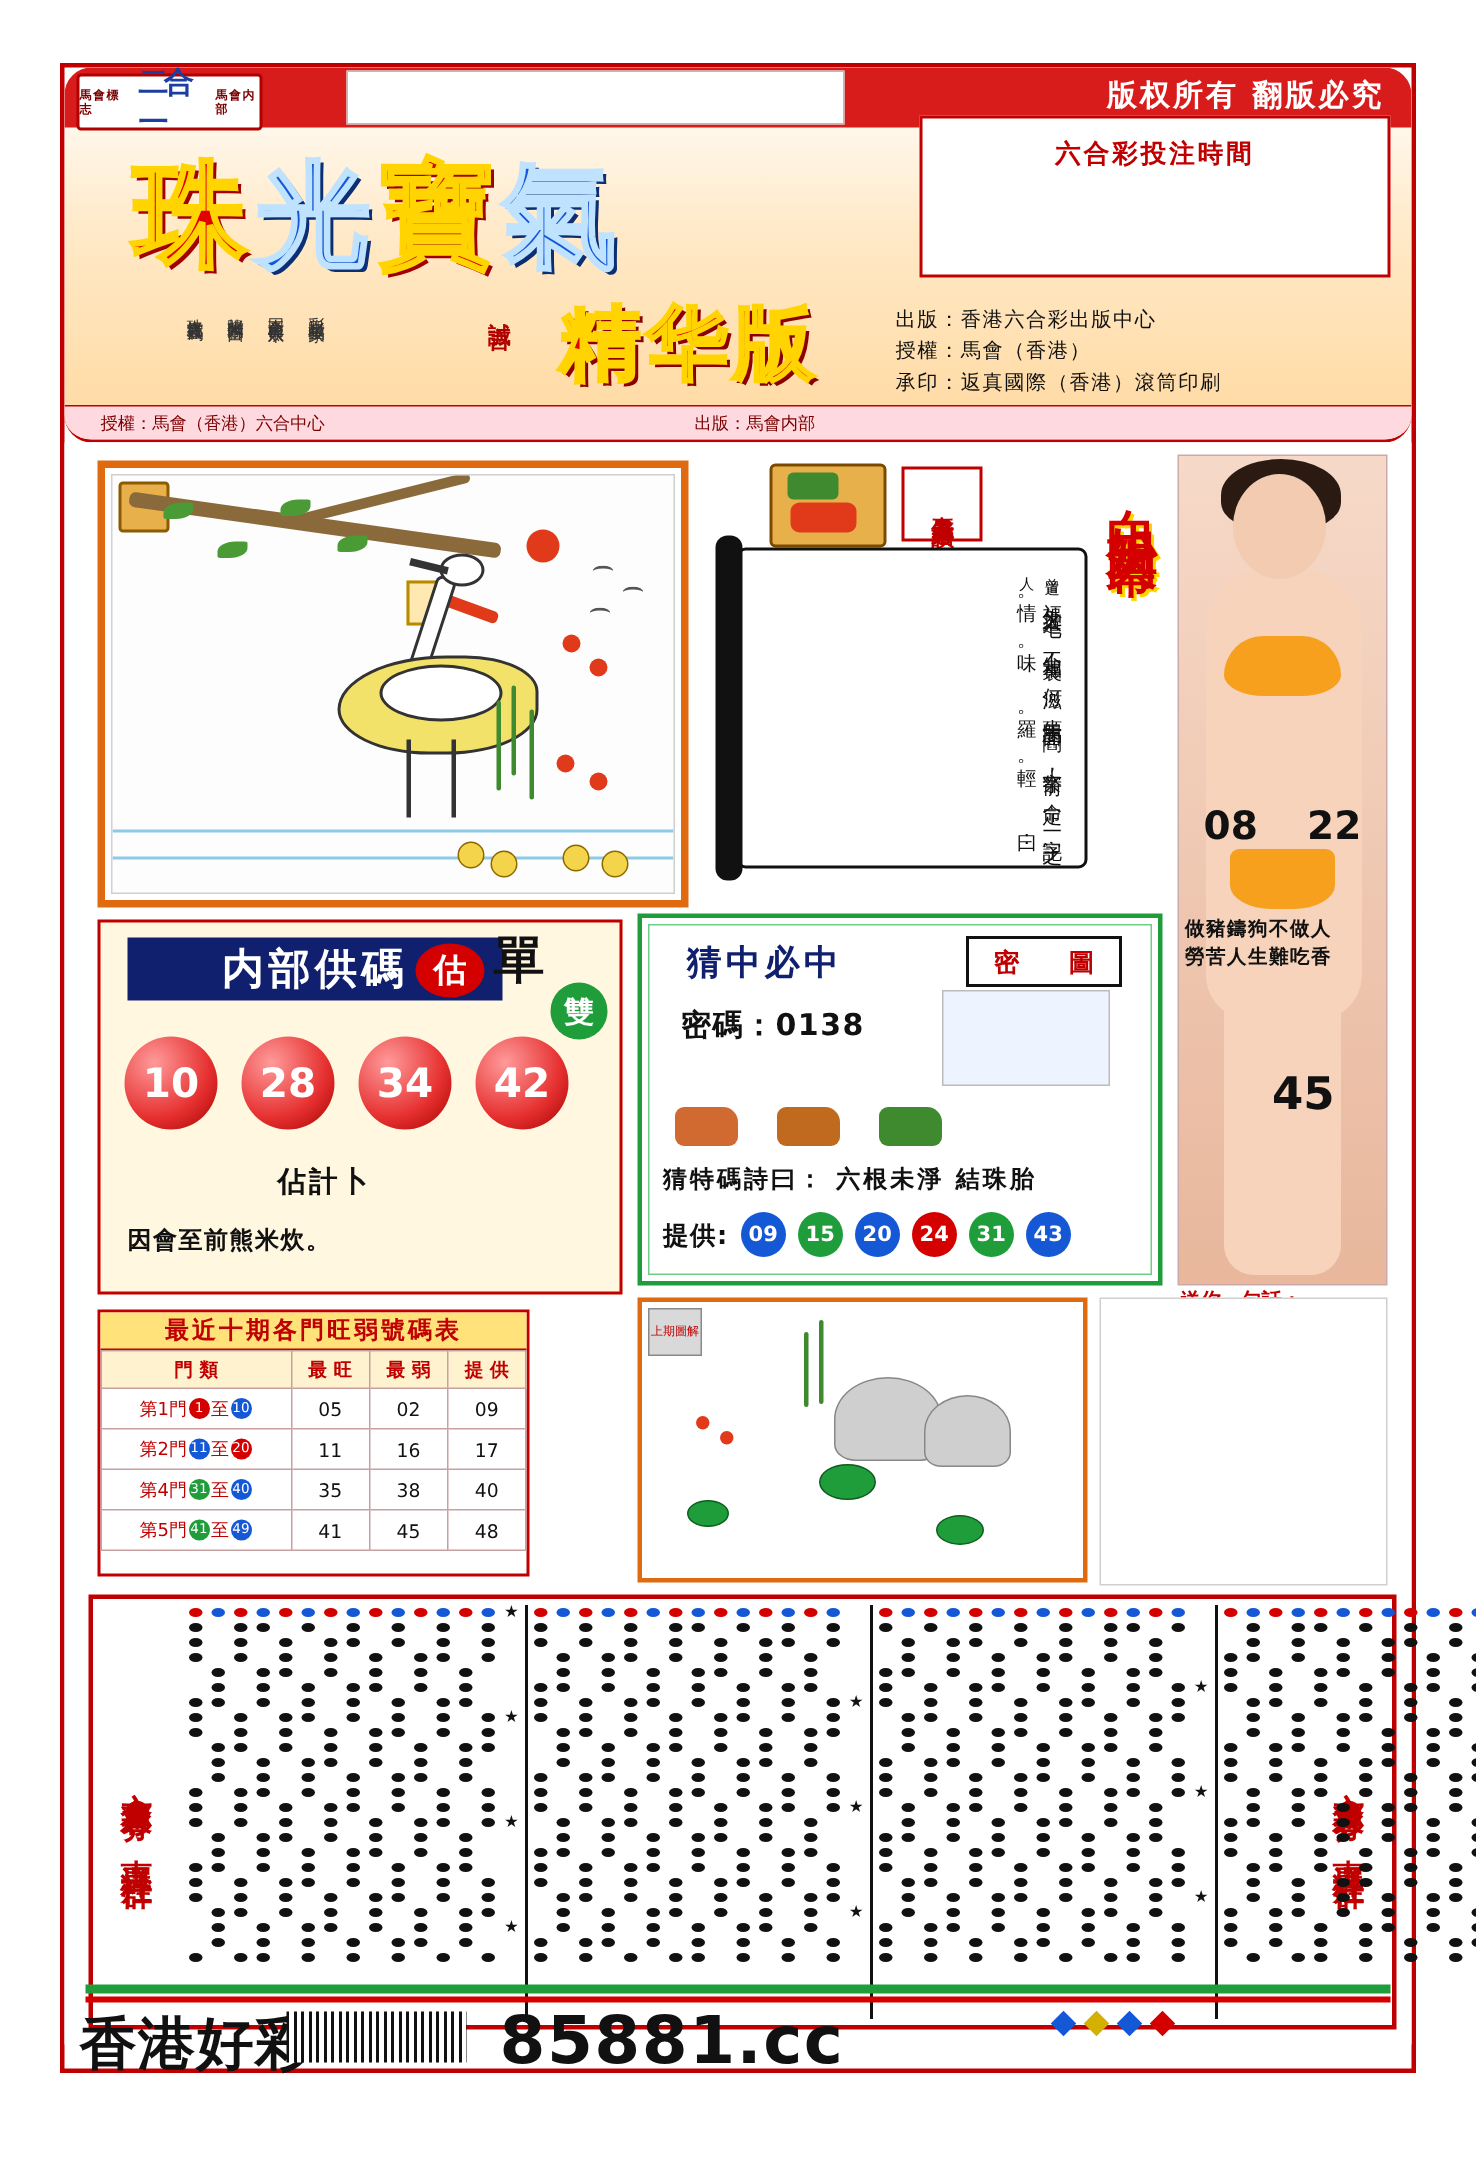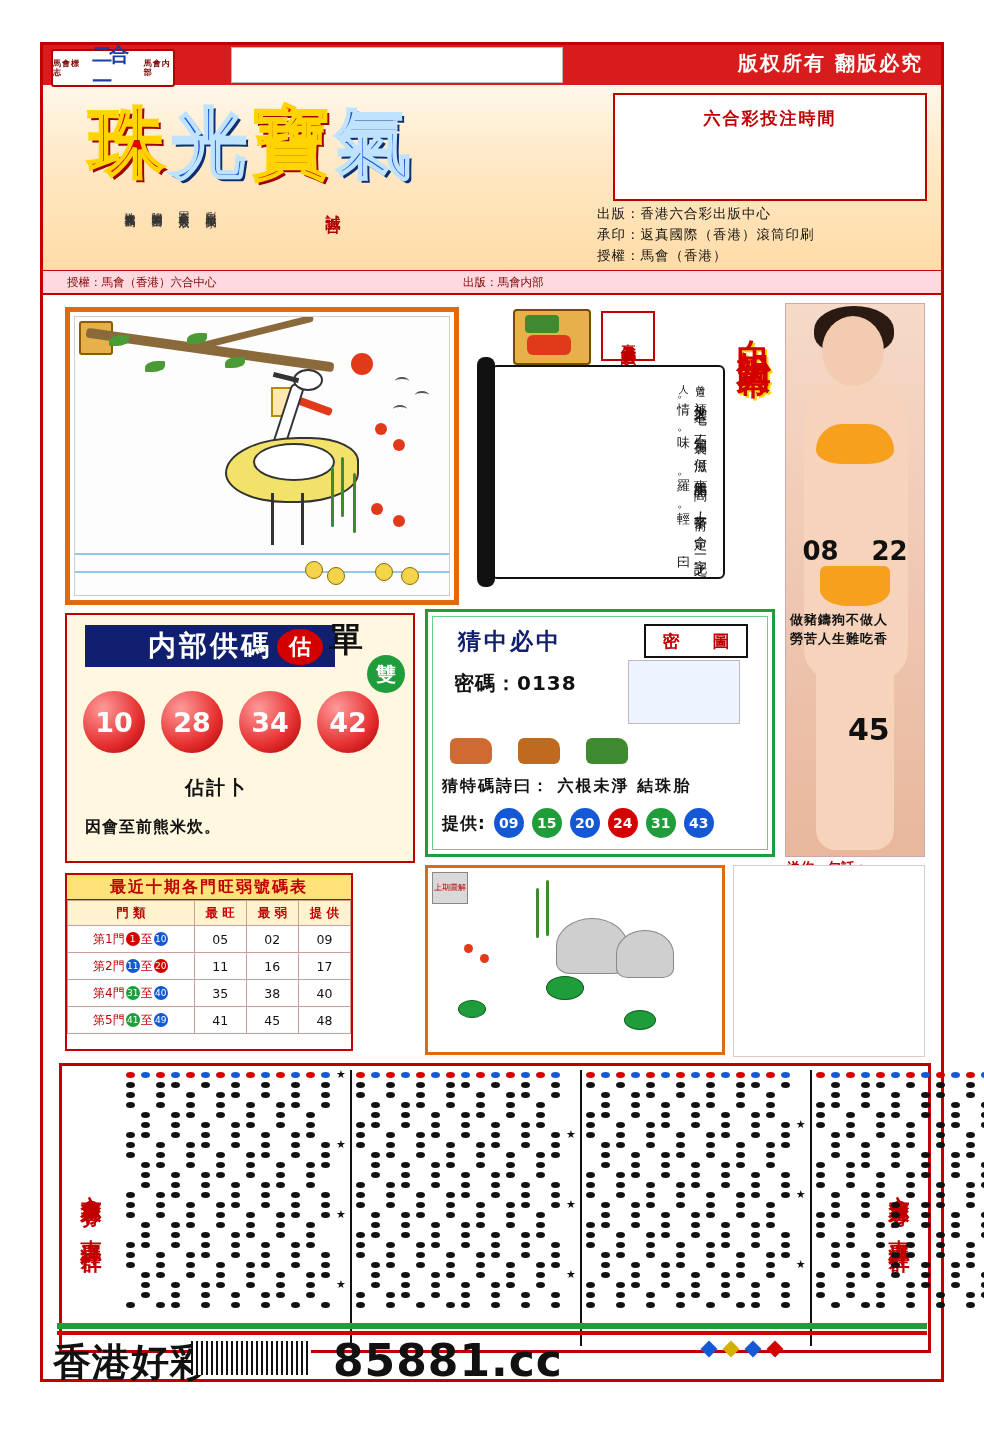--- a/index.html
+++ b/index.html
@@ -15,20 +15,21 @@
     border:3px solid #c00000;
     background:#ffffff;
     box-sizing:border-box;
   }
   
   .masthead{
     position:relative;height:248px;
     background:linear-gradient(#fff 0%,#ffe9c7 45%,#ffd9a0 100%);
     border-bottom:2px solid #c00000;
     overflow:hidden;
+    border-radius:18px;
   }
   .mh-topbar{
     position:absolute;left:0;top:0;right:0;height:40px;
     background:#d81b1b;
   }
   .logo-box{
     position:absolute;left:8px;top:4px;width:120px;height:34px;
     background:#ffffff;border:2px solid #b00000;border-radius:3px;
     display:flex;align-items:center;justify-content:center;
     font-size:11px;color:#b00000;font-weight:bold;letter-spacing:1px;
@@ -66,21 +67,21 @@
     writing-mode:vertical-rl;text-orientation:upright;
     font-size:11px;line-height:13px;color:#333;letter-spacing:1px;
   }
   .vcols{position:absolute;left:80px;top:158px;display:flex;gap:14px;height:70px;}
   .pledge{
     position:absolute;left:280px;top:158px;
     writing-mode:vertical-rl;text-orientation:upright;
     font-size:15px;color:#b00000;font-weight:bold;letter-spacing:2px;
   }
   .time-box{
-    position:absolute;right:14px;top:48px;width:310px;height:104px;
+    position:absolute;right:14px;top:32px;width:310px;height:104px;
     border:2px solid #c00000;background:#ffffff;font-family:Liberation Serif, serif;
   }
   .time-box .t{
     font-size:17px;color:#c00000;font-weight:bold;
     text-align:center;margin-top:12px;letter-spacing:2px;
   }
   .pub-lines{
     position:absolute;right:14px;top:158px;width:330px;
     font-size:13.5px;color:#111;line-height:21px;letter-spacing:1px;
   }
@@ -335,37 +336,38 @@
     </div>
 
     <div class="white-slot"></div>
 
     <div class="copyright">版权所有 翻版必究</div>
 
     <div class="title-art">
       <span>珠</span><span class="blue">光</span><span>寶</span><span class="blue">氣</span>
     </div>
 
+    <div class="subtitle-art">精华版</div>
 
     <div class="vcols">
       <div class="vcol">珠光寶氣靈碼</div>
       <div class="vcol">賭根判古頭不回</div>
       <div class="vcol">因會至前熊米炊</div>
       <div class="vcol">彩賭思福萬家</div>
     </div>
     <div class="pledge">誠言</div>
 
     <div class="time-box">
       <div class="t">六合彩投注時間</div>
     </div>
 
     <div class="pub-lines">
       <div>出版：香港六合彩出版中心</div>
+      <div>授權：馬會（香港）</div>
       <div>承印：返真國際（香港）滾筒印刷</div>
-      <div>授權：馬會（香港）</div>
     </div>
 
     <div class="mh-footer">
       <div class="l">授權：馬會（香港）六合中心</div>
       <div class="r">出版：馬會内部</div>
     </div>
   </div>
 
   <div class="body-area">
 

